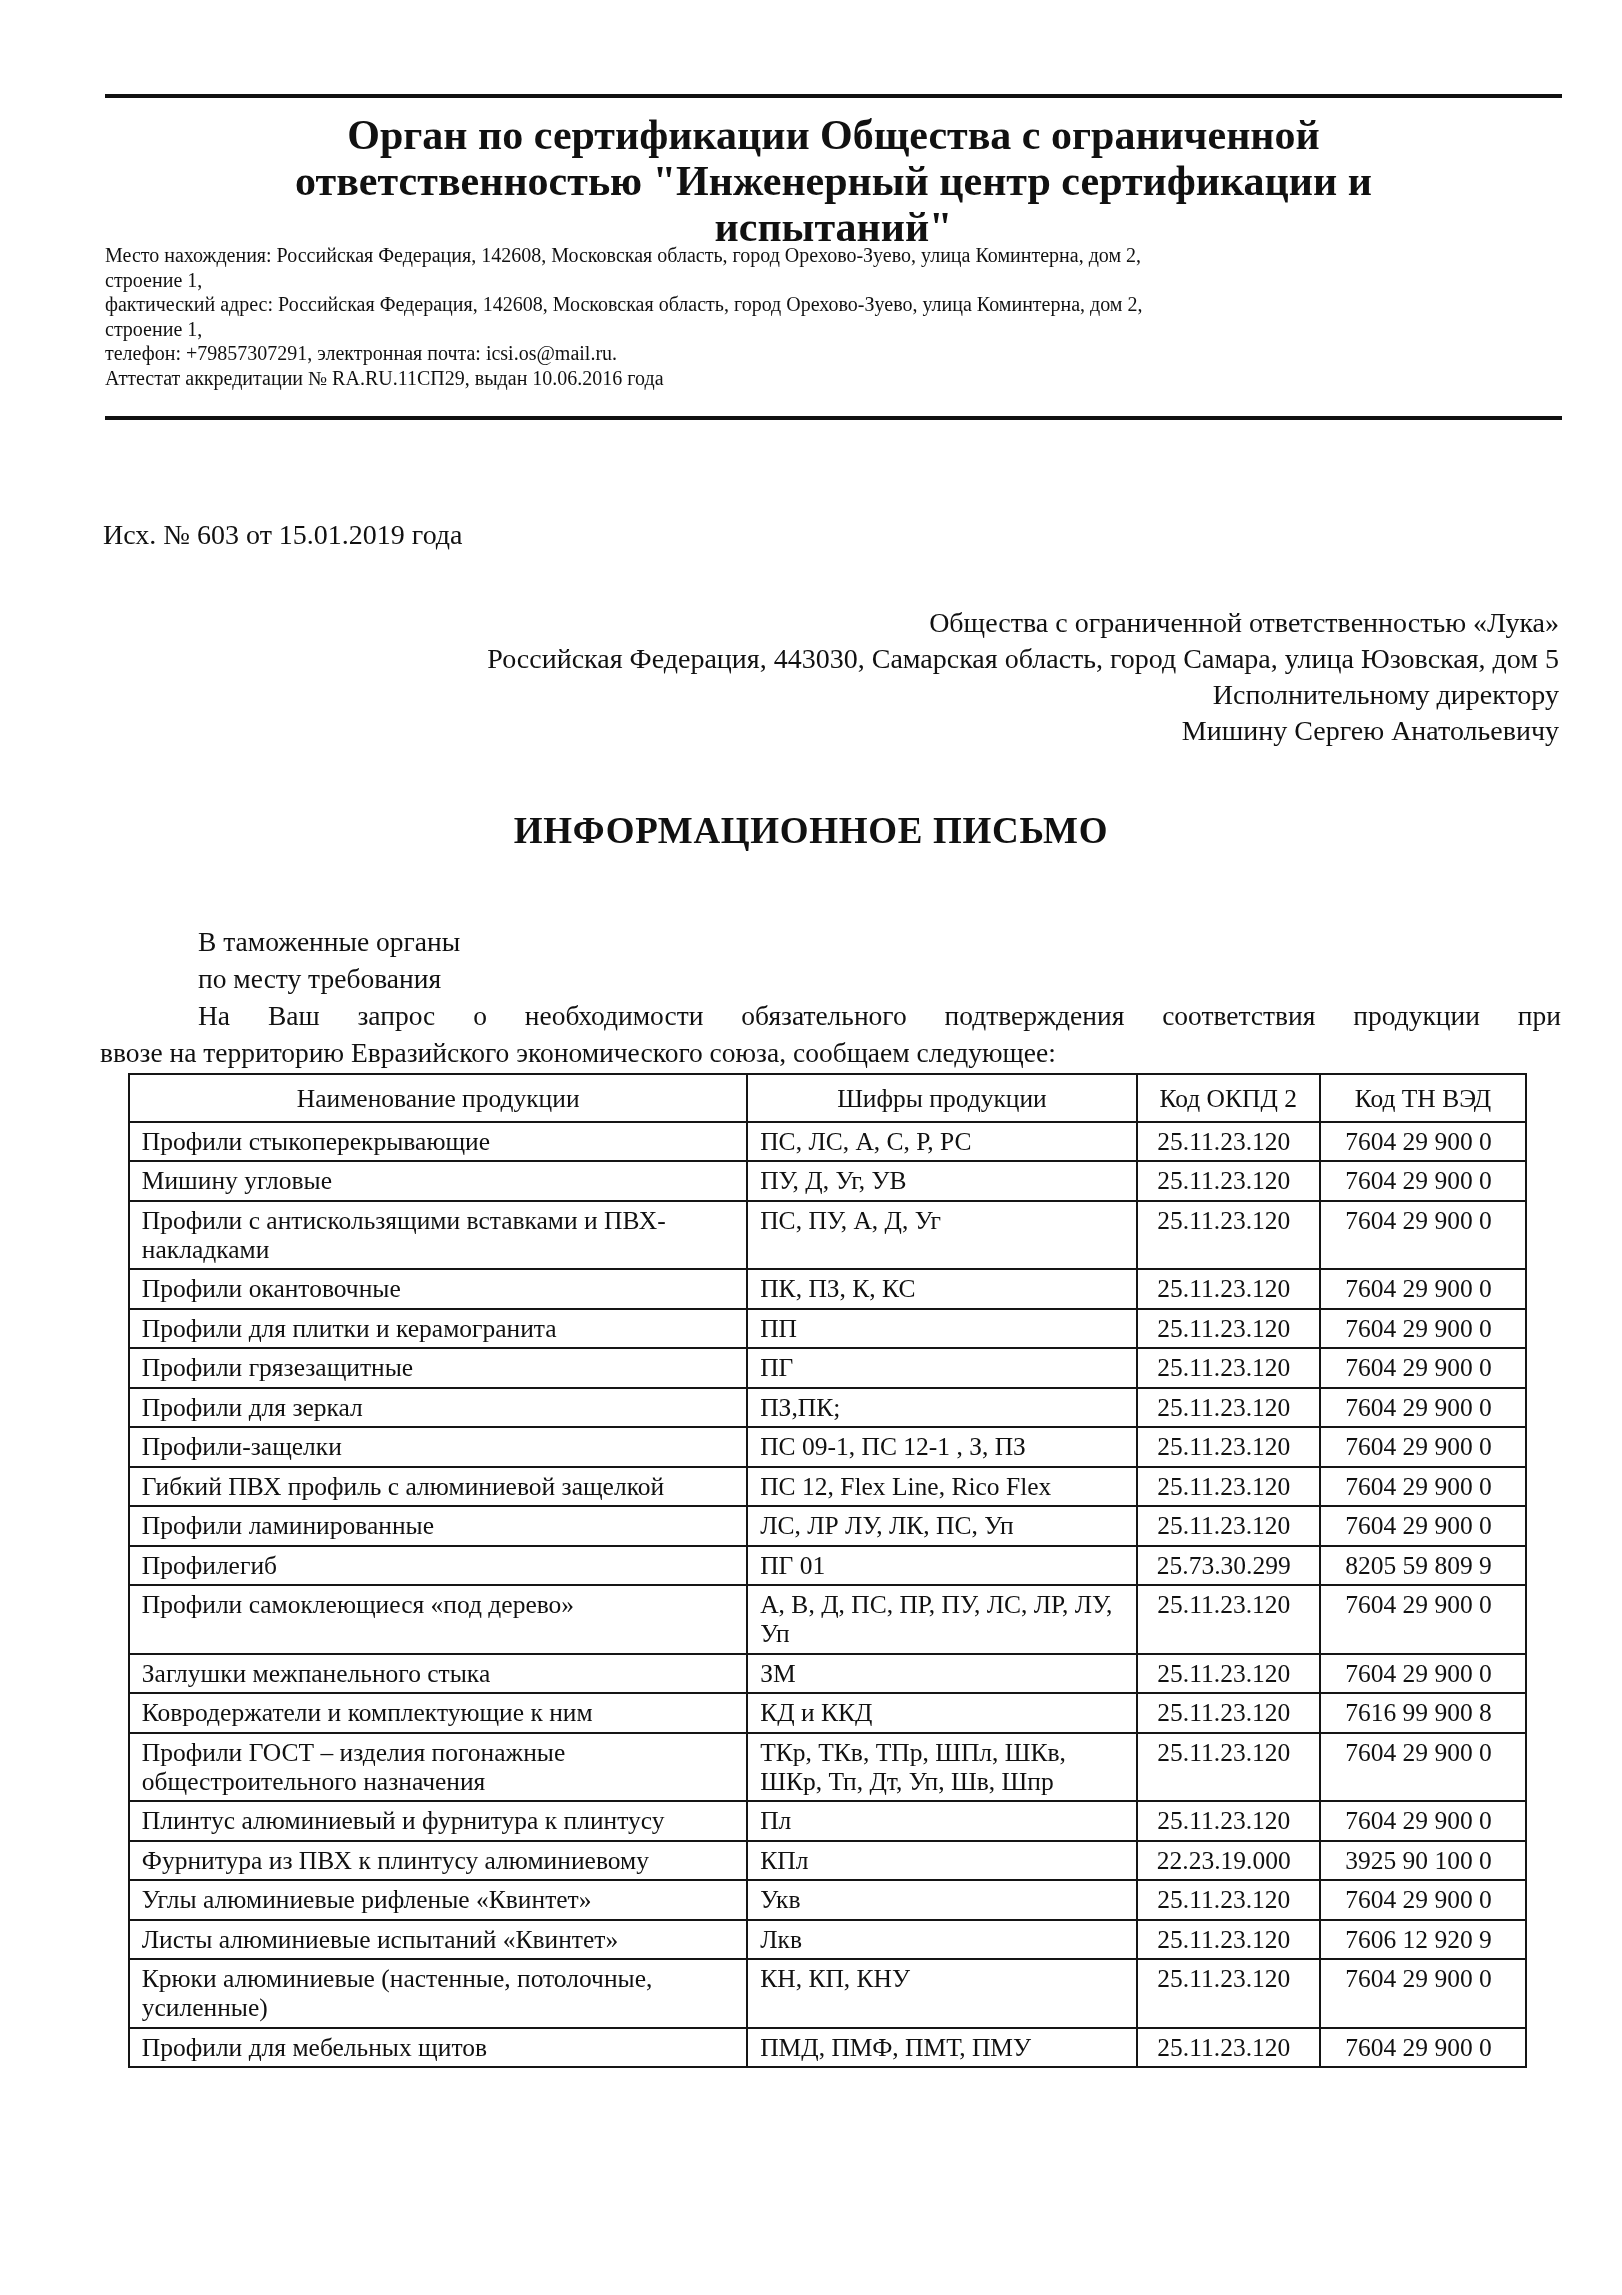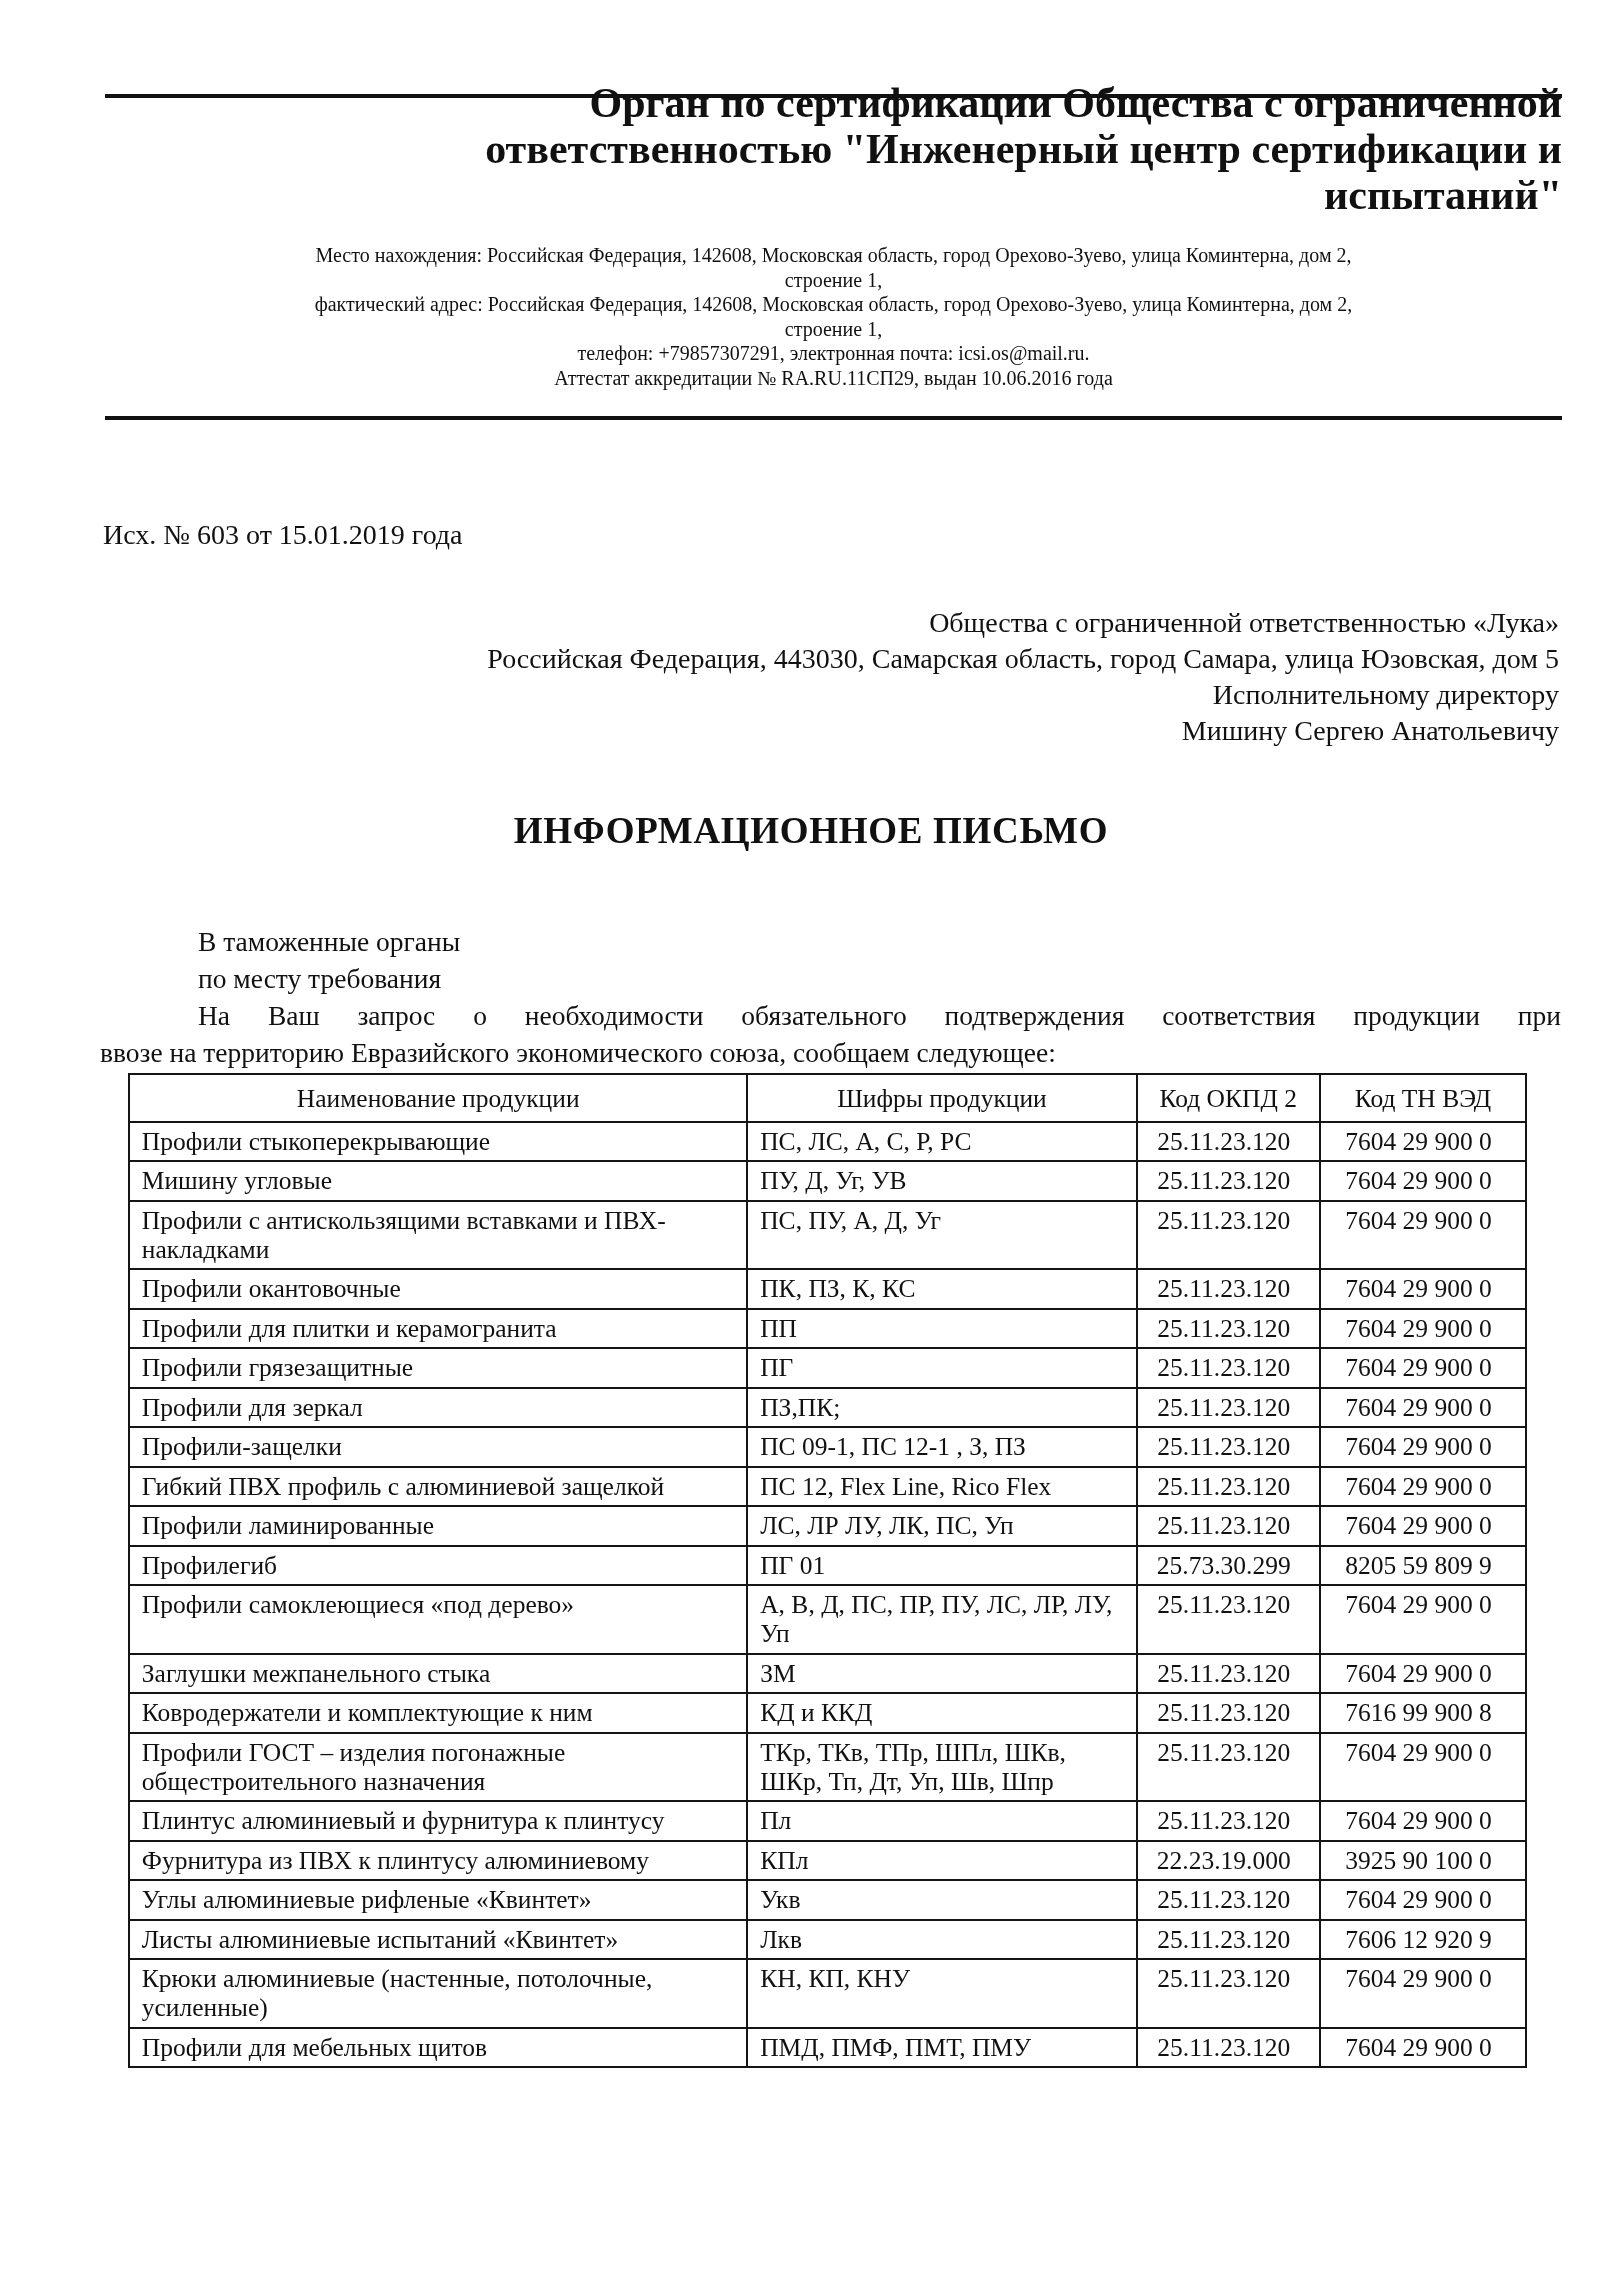--- a/index.html
+++ b/index.html
@@ -2,27 +2,27 @@
 <html style="font-size:10.5px"><head>
 <meta charset="utf-8">
 <style>
   html, body { margin: 0; padding: 0; background: #ffffff; }
   body {
     width: 1622px; height: 2295px; position: relative; overflow: hidden;
     font-family: "Liberation Serif", "DejaVu Serif", serif; color: #111111;
   }
   .rule { position: absolute; left: 105px; width: 1457px; height: 3.9px; background: #111; }
   .org-title {
-    position: absolute; left: 105px; width: 1457px; top: 80px;
-    text-align: right; font-weight: bold; font-size: 42px; line-height: 46px;
+    position: absolute; left: 105px; width: 1457px; top: 112px;
+    text-align: center; font-weight: bold; font-size: 42px; line-height: 46px;
     margin: 0;
   }
   .org-address {
     position: absolute; left: 105px; width: 1457px; top: 243px;
-    text-align: center; font-size: 20px; line-height: 24.6px;
+    text-align: left; font-size: 20px; line-height: 24.6px;
   }
   .org-address div { white-space: nowrap; }
   .ref {
     position: absolute; left: 103px; top: 518px; font-size: 28px; line-height: 33px; white-space: nowrap;
   }
   .recipient {
     position: absolute; right: 63px; top: 605px; text-align: right;
     font-size: 28px; line-height: 36px;
   }
   .recipient div { white-space: nowrap; }

